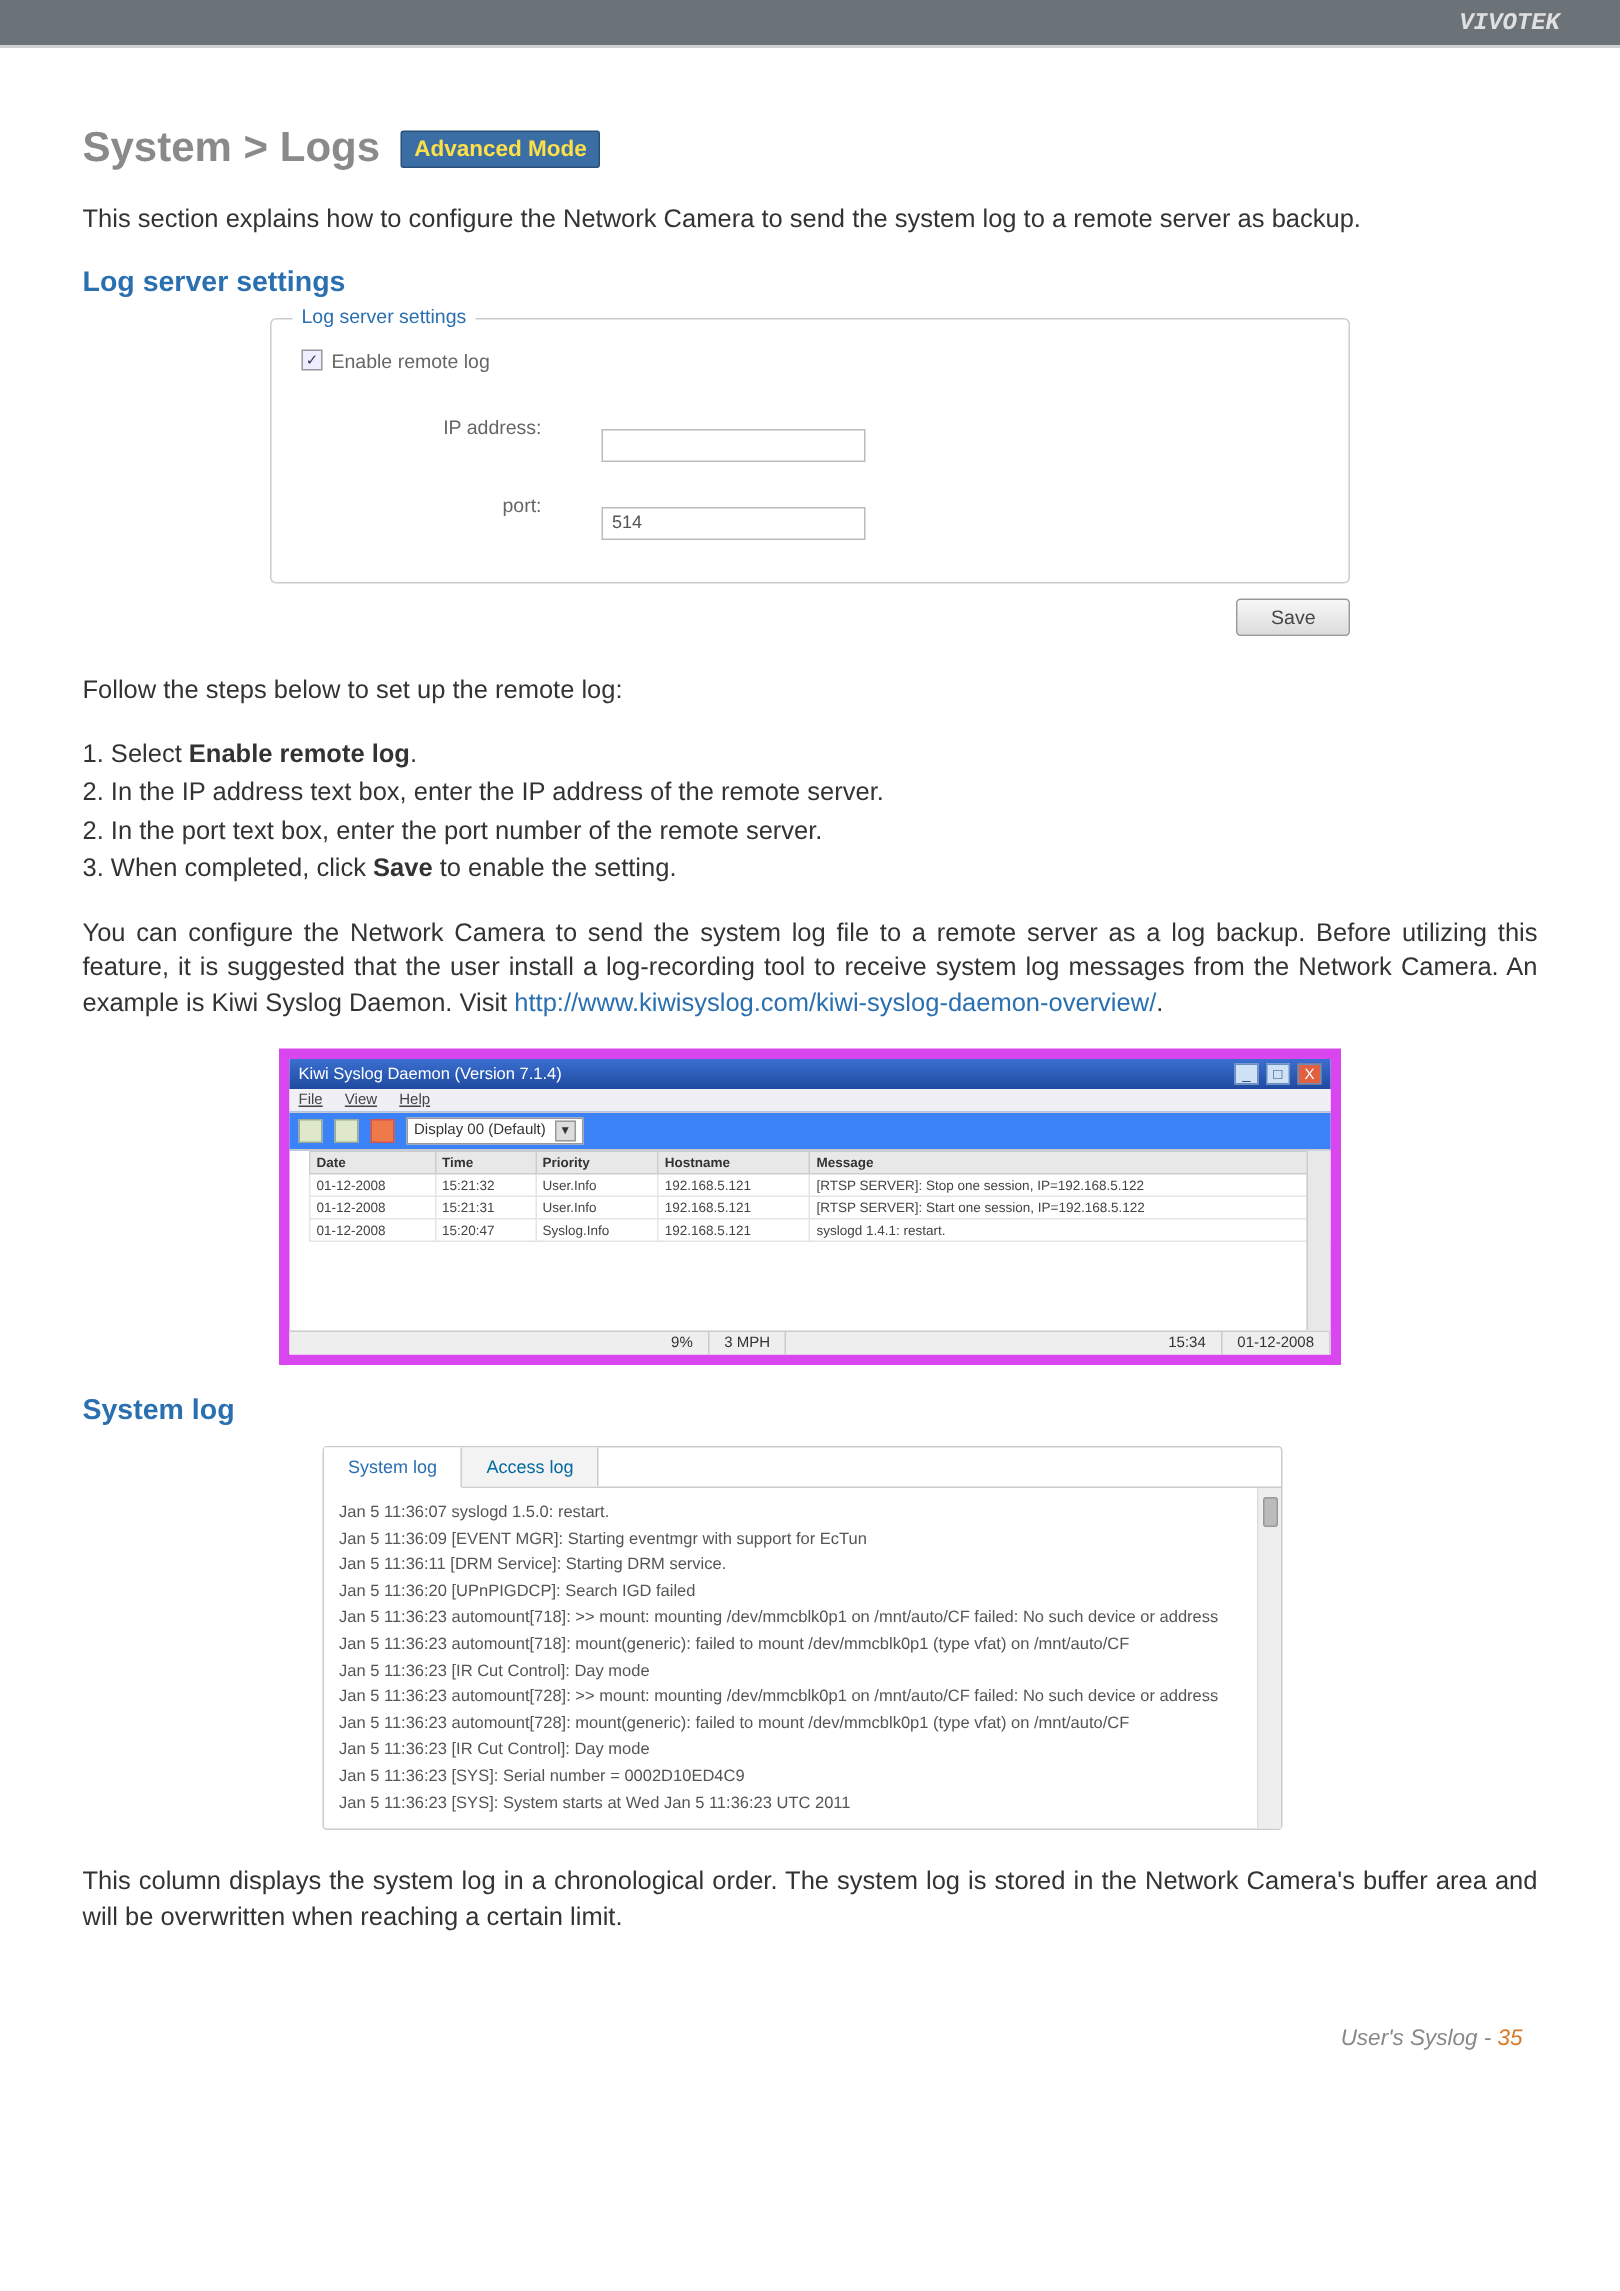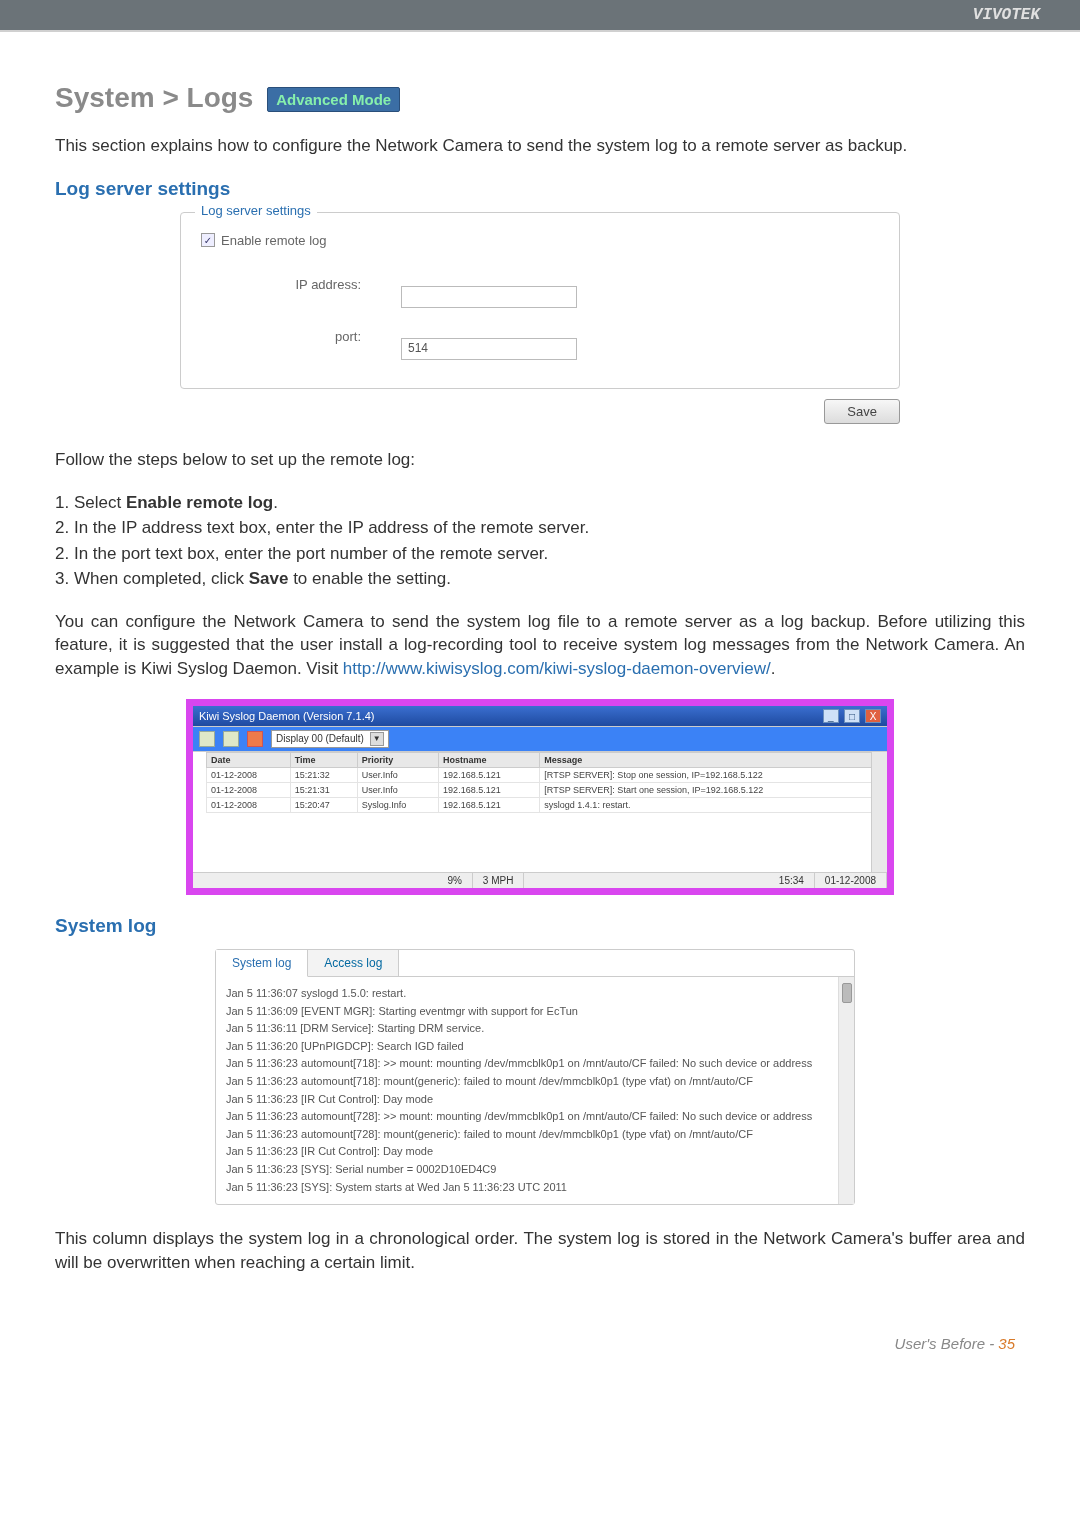--- a/index.html
+++ b/index.html
@@ -34,21 +34,21 @@
   h1.title {
     font-size: 28px;
     color: #8a8a8a;
     font-weight: bold;
     display: inline-block;
     margin-bottom: 20px;
   }
   .badge {
     display: inline-block;
     background: #3b6ea5;
-    color: #86efac;
+    color: #fde047;
     font-size: 15px;
     padding: 3px 8px;
     border: 1px solid #2a4f7a;
     vertical-align: middle;
     margin-left: 6px;
     border-radius: 2px;
   }
   p.body {
     font-size: 17px;
     line-height: 1.4;
@@ -219,20 +219,25 @@
 
   
   <div class="win">
     <div class="win-title">
       <span>Kiwi Syslog Daemon (Version 7.1.4)</span>
       <span class="win-btns">
         <span>_</span>
         <span>□</span>
         <span class="close">X</span>
       </span>
+    </div>
+    <div class="win-menu">
+      <span>File</span>
+      <span>View</span>
+      <span>Help</span>
     </div>
     <div class="win-tool">
       <span class="toolicon"></span>
       <span class="toolicon"></span>
       <span class="toolicon b"></span>
       <span class="dd">
         <span>Display 00 (Default)</span>
         <span class="arrow">▼</span>
       </span>
     </div>
@@ -303,16 +308,16 @@
       <div>Jan 5 11:36:23 [SYS]: System starts at Wed Jan 5 11:36:23 UTC 2011</div>
       <div class="sbar">
           <div class="thumb"></div>
         </div>
     </div>
   </div>
 
   <p class="body">This column displays the system log in a chronological order. The system log is stored in the Network Camera's buffer area and will be overwritten when reaching a certain limit.</p>
 
   <div class="footer">
-    <span>User's Before - </span><span class="num">35</span>
+    <span>User's Syslog - </span><span class="num">35</span>
   </div>
 
 </div>
 
 </body></html>

